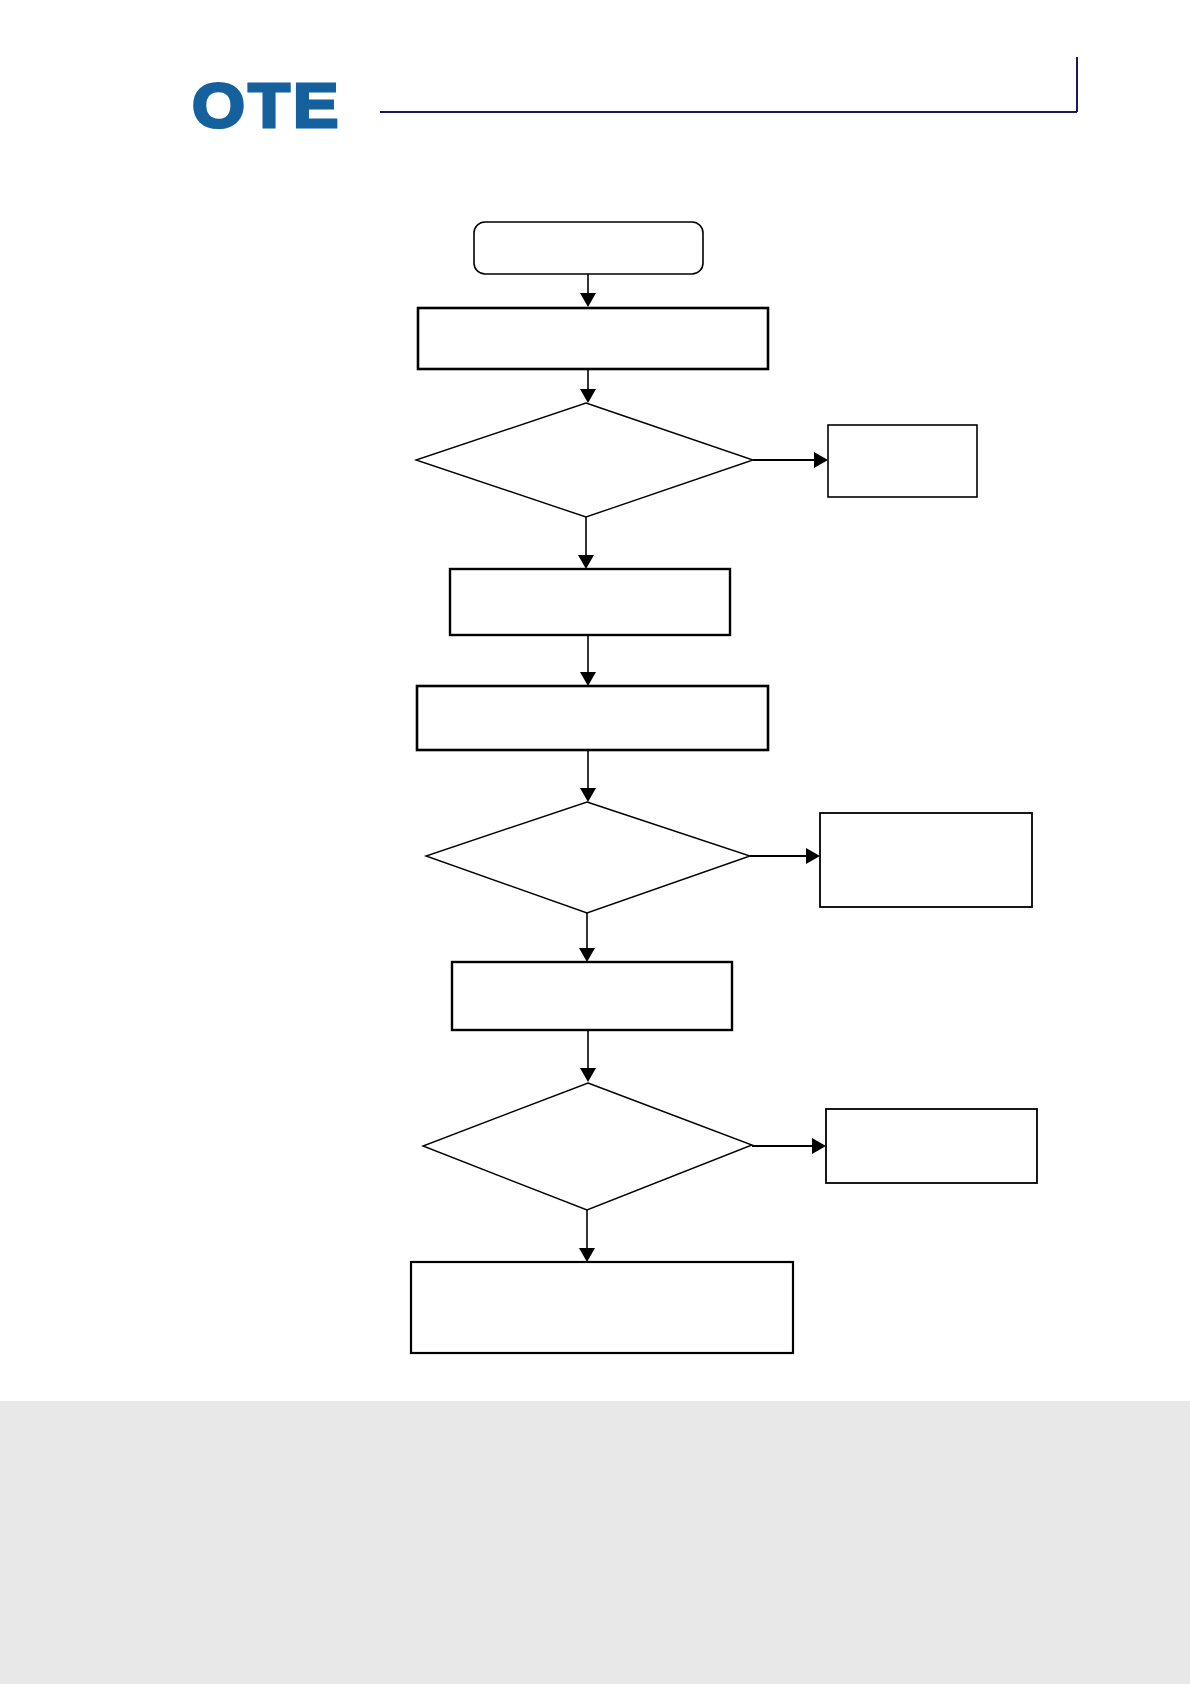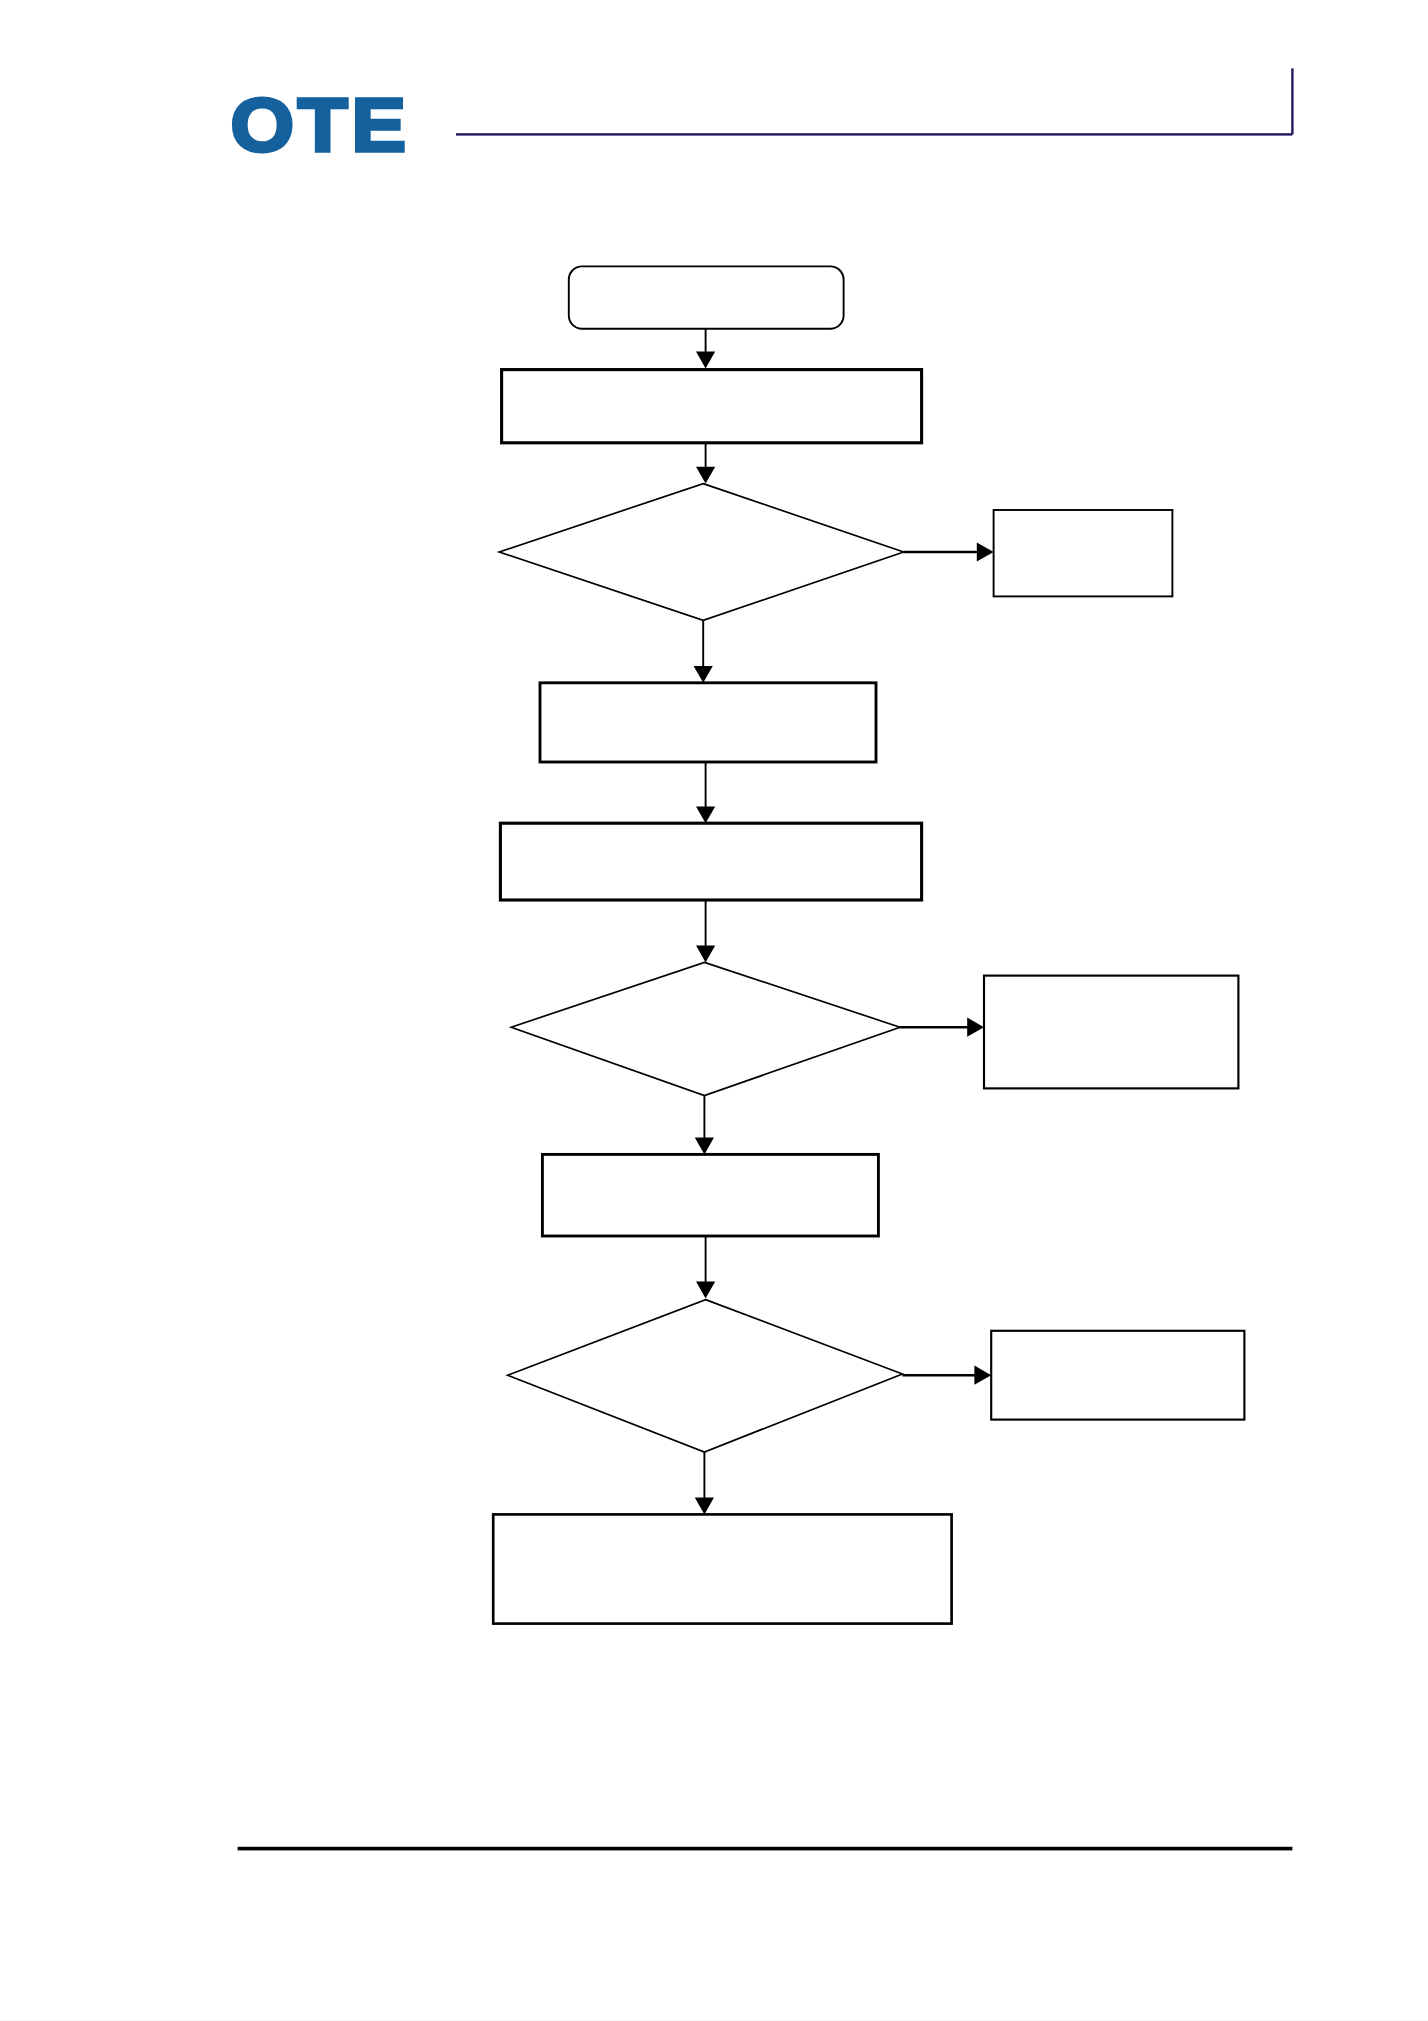--- a/index.html
+++ b/index.html
@@ -1,18 +1,18 @@
 <!DOCTYPE html>
 <html><head>
 <meta charset="utf-8">
 <style>
   html,body{margin:0;padding:0;background:#e8e8e8;}
   .page{
     position:relative;
-    width:1190px;height:1684px;
+    width:1190px;height:1401px;
     margin:0 auto;
     background:#ffffff;
     overflow:hidden;
     font-family:"Liberation Sans", sans-serif;
   }
   .logo{
     position:absolute;
     left:192px;top:74px;
     font-size:63px;
     font-weight:900;

